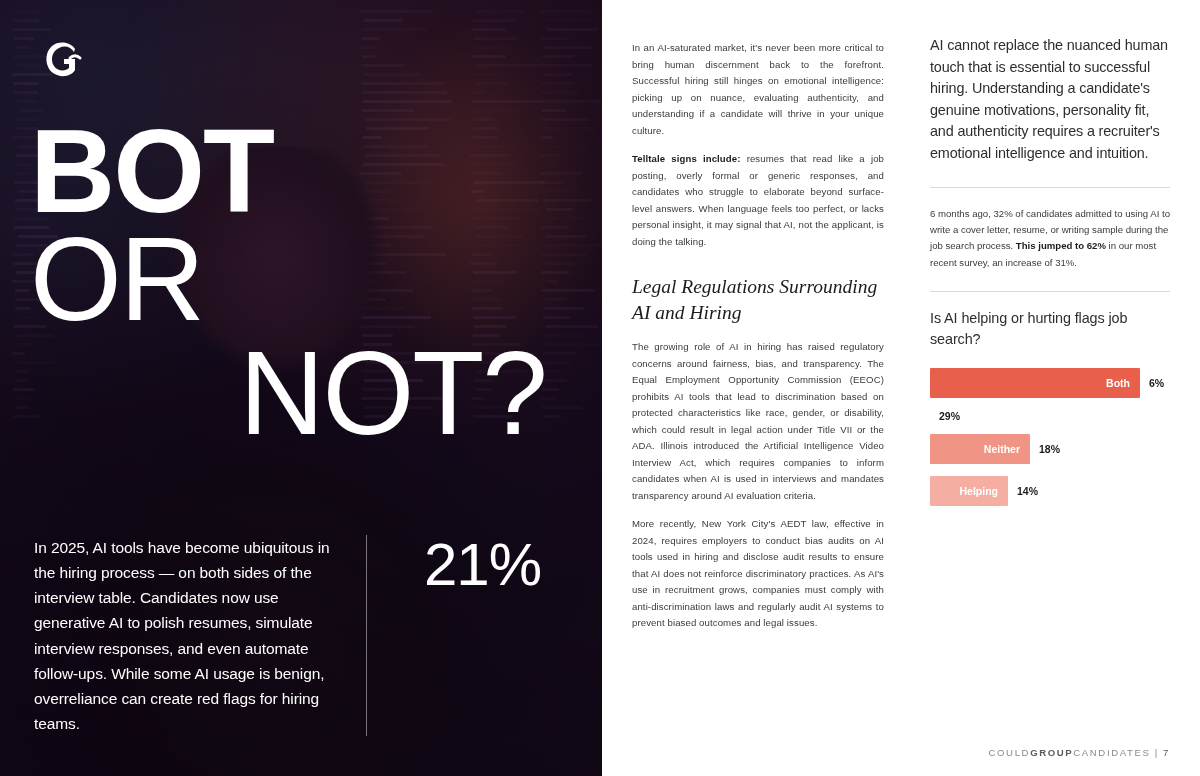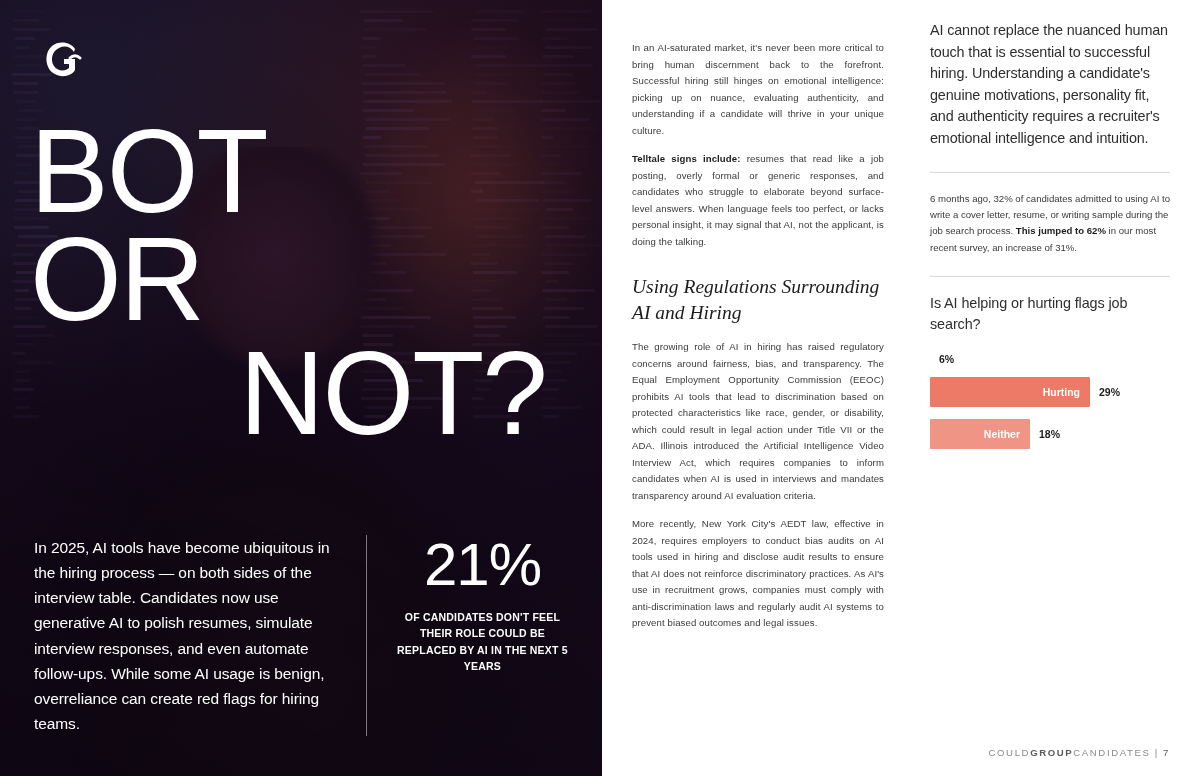--- a/index.html
+++ b/index.html
@@ -58,21 +58,21 @@
   .logo {
     position: absolute; left: 40px; top: 36px;
     width: 46px; height: 46px;
   }
   .logo svg { display: block; }
 
   .hero-title {
     position: absolute; left: 30px; top: 120px; width: 560px;
     color: #fff; line-height: .88; letter-spacing: -2px;
   }
-  .hero-title .l1 { font-size: 118px; font-weight: 400; display:block; }
+  .hero-title .l1 { font-size: 118px; font-weight: 700; display:block; }
   .hero-title .l2 { font-size: 118px; font-weight: 400; display:block; text-align: left; padding-right: 44px; margin-top: 4px;}
   .hero-title .l3 { font-size: 118px; font-weight: 400; display:block; text-align: right; padding-right: 44px; margin-top: 10px;}
 
   .hero-bottom {
     position: absolute; left: 0; bottom: 40px; width: 602px;
     display: flex; align-items: flex-start; padding: 0 34px;
   }
   .hero-copy {
     color: #fff; font-size: 15.5px; line-height: 1.62; width: 320px;
     font-weight: 400; letter-spacing: -.1px;
@@ -101,21 +101,21 @@
   }
   .mid p {
     font-size: 9.6px; line-height: 1.72; text-align: justify;
     color: #3a3a3a; margin-bottom: 12px; letter-spacing: .1px;
   }
   .mid p b { font-weight: 700; color: #1c1c1c; }
   .mid .h2-second { margin-top: 24px; }
 
   
   .right {
-    width: 292px; padding: 20px 30px 26px 22px;
+    width: 292px; padding: 35px 30px 26px 22px;
   }
   .lede {
     font-size: 14.4px; line-height: 1.5; color: #2e2e2e; letter-spacing: -.15px;
   }
   .rule { height: 1px; background: #d8d8d8; margin: 22px 0 18px; }
   .bignum {
     font-size: 55px; color: #e8604c; font-weight: 400; letter-spacing: -1.5px; line-height: 1;
   }
   .stat-note {
     margin-top: 18px; font-size: 9.6px; line-height: 1.7; color: #3a3a3a;
@@ -348,53 +348,56 @@
     <div class="hero-title">
       <span class="l1">BOT</span>
       <span class="l2">OR</span>
       <span class="l3">NOT?</span>
     </div>
 
     <div class="hero-bottom">
       <div class="hero-copy">In 2025, AI tools have become ubiquitous in the hiring process — on both sides of the interview table. Candidates now use generative AI to polish resumes, simulate interview responses, and even automate follow-ups. While some AI usage is benign, overreliance can create red flags for hiring teams.</div>
       <div class="hero-stat">
         <div class="num">21%</div>
-        <div class="cap">OF CANDIDATES DON'T FEEL THEIR ROLE COULD BE REPLACED BY AI IN THE NEXT 5 YEARS</div>
       </div>
     </div>
   </div>
 
   <div class="mid">
     <p>In an AI-saturated market, it's never been more critical to bring human discernment back to the forefront. Successful hiring still hinges on emotional intelligence: picking up on nuance, evaluating authenticity, and understanding if a candidate will thrive in your unique culture.</p>
     <p><b>Telltale signs include:</b><span> resumes that read like a job posting, overly formal or generic responses, and candidates who struggle to elaborate beyond surface-level answers. When language feels too perfect, or lacks personal insight, it may signal that AI, not the applicant, is doing the talking.</span></p>
-    <h2 class="h2-second">Using Regulations Surrounding AI and Hiring</h2>
+    <h2 class="h2-second">Legal Regulations Surrounding AI and Hiring</h2>
     <p>The growing role of AI in hiring has raised regulatory concerns around fairness, bias, and transparency. The Equal Employment Opportunity Commission (EEOC) prohibits AI tools that lead to discrimination based on protected characteristics like race, gender, or disability, which could result in legal action under Title VII or the ADA. Illinois introduced the Artificial Intelligence Video Interview Act, which requires companies to inform candidates when AI is used in interviews and mandates transparency around AI evaluation criteria.</p>
     <p>More recently, New York City's AEDT law, effective in 2024, requires employers to conduct bias audits on AI tools used in hiring and disclose audit results to ensure that AI does not reinforce discriminatory practices. As AI's use in recruitment grows, companies must comply with anti-discrimination laws and regularly audit AI systems to prevent biased outcomes and legal issues.</p>
   </div>
 
   <div class="right">
     <div class="lede">AI cannot replace the nuanced human touch that is essential to successful hiring. Understanding a candidate's genuine motivations, personality fit, and authenticity requires a recruiter's emotional intelligence and intuition.</div>
     <div class="rule"></div>
     <div class="stat-note">
       <span>6 months ago, 32% of candidates admitted to using AI to write a cover letter, resume, or writing sample during the job search process. </span><b>This jumped to 62%</b><span> in our most recent survey, an increase of 31%.</span>
     </div>
     <div class="rule2"></div>
     <div class="chart-title">Is AI helping or hurting flags job search?</div>
     <div id="chart">
         <div class="bar-row">
+          <div class="bar" style="width: 210px; background: linear-gradient(90deg, rgb(232, 96, 76) 0%, rgb(232, 96, 76) 100%);">Both</div>
           <span class="bar-val">6%</span>
         </div>
         <div class="bar-row">
-          <div class="bar" style="width: 160px; background: linear-gradient(90deg, rgb(237, 122, 102) 0%, rgb(237, 122, 102) 100%);">Hurting</div>
           <span class="bar-val">29%</span>
         </div>
         <div class="bar-row">
           <div class="bar" style="width: 100px; background: linear-gradient(90deg, rgb(240, 149, 133) 0%, rgb(240, 149, 133) 100%);">Neither</div>
           <span class="bar-val">18%</span>
         </div>
+        <div class="bar-row">
+          <div class="bar" style="width: 78px; background: linear-gradient(90deg, rgb(244, 175, 162) 0%, rgb(244, 175, 162) 100%);">Helping</div>
+          <span class="bar-val">14%</span>
+        </div>
       </div>
   </div>
 
   <div class="footer">
     <span>COULD</span><b>GROUP</b><span>CANDIDATES</span>
     <span>|</span>
     <span class="pg">7</span>
   </div>
 </div>
 

